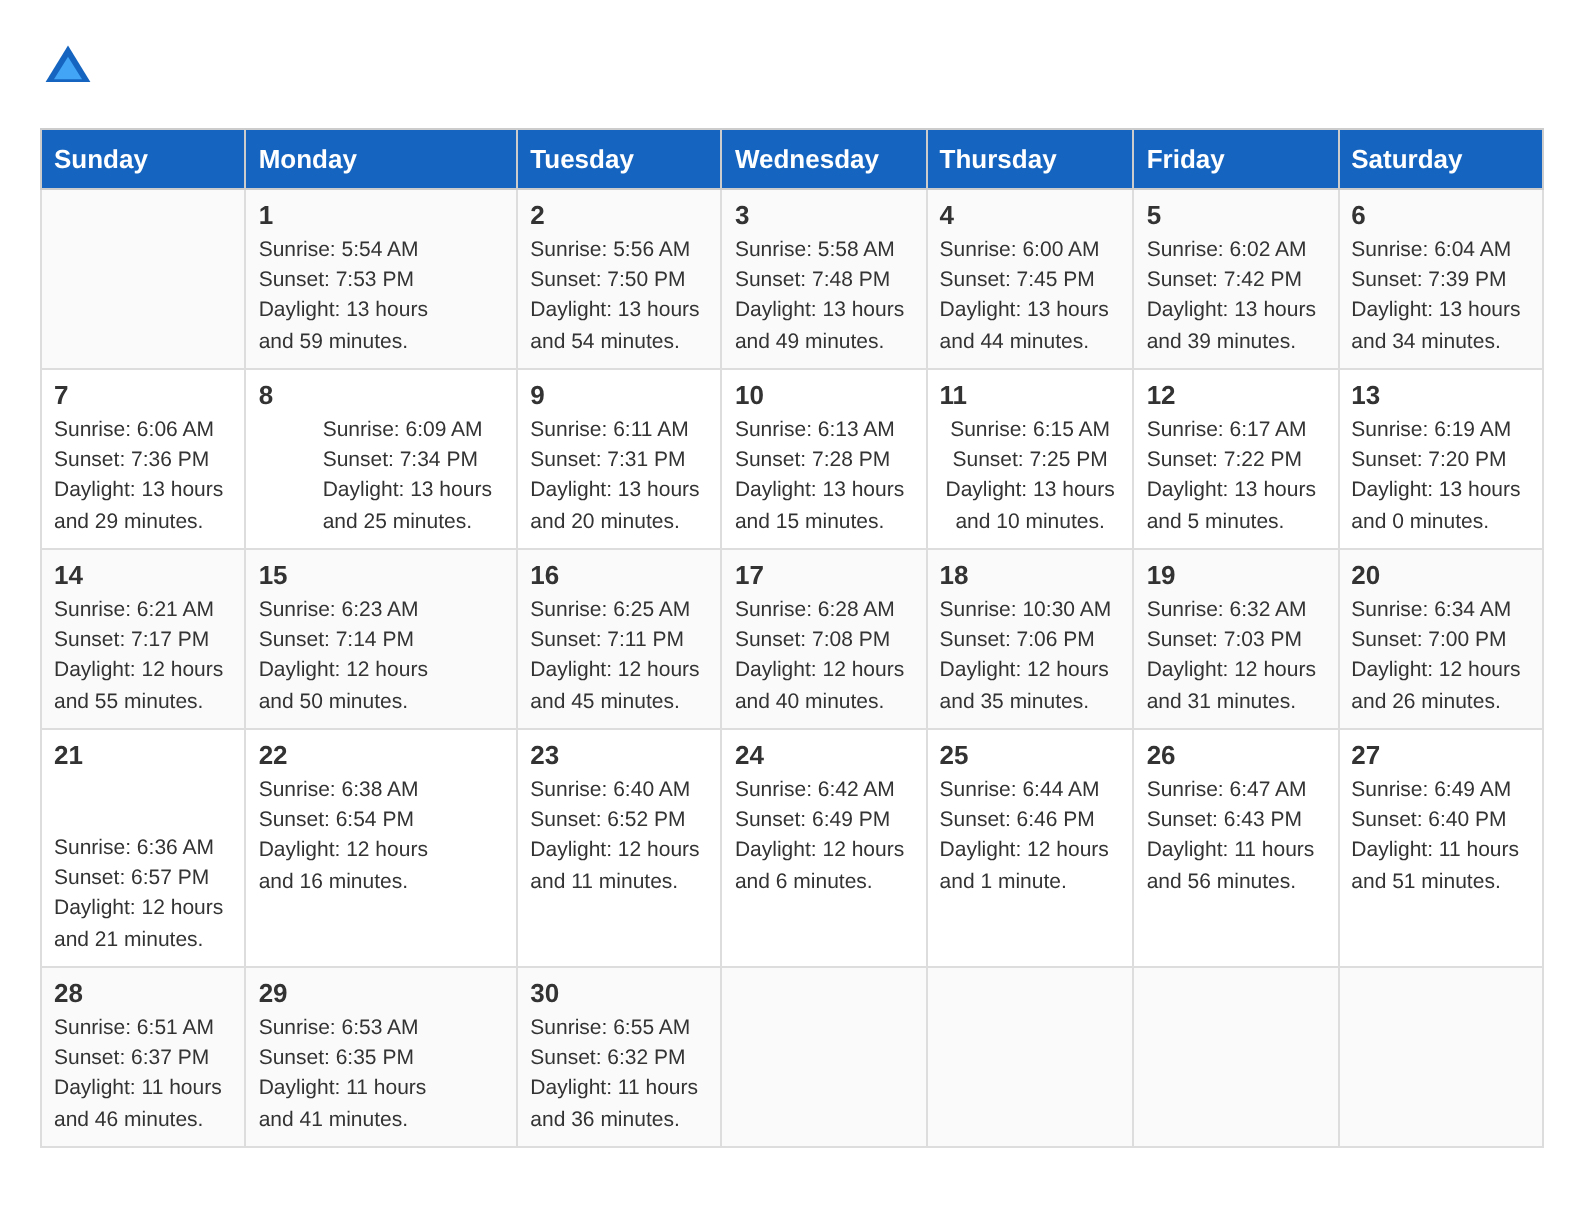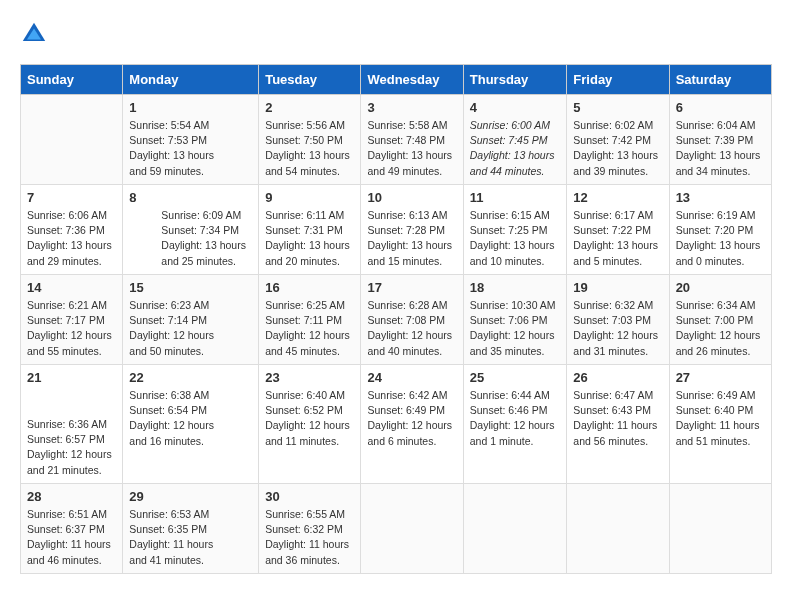--- a/index.html
+++ b/index.html
@@ -149,21 +149,21 @@
         </td>
         <td>
           <span class="day-num">3</span>
           <div class="day-info" style="white-space: pre-line;">Sunrise: 5:58 AM
 Sunset: 7:48 PM
 Daylight: 13 hours
 and 49 minutes.</div>
         </td>
         <td>
           <span class="day-num">4</span>
-          <div class="day-info" style="white-space: pre-line; font-style: italic;">Sunrise: 6:00 AM
+          <div class="day-info" style="white-space: pre-line;">Sunrise: 6:00 AM
 Sunset: 7:45 PM
 Daylight: 13 hours
 and 44 minutes.</div>
         </td>
         <td>
           <span class="day-num">5</span>
           <div class="day-info" style="white-space: pre-line;">Sunrise: 6:02 AM
 Sunset: 7:42 PM
 Daylight: 13 hours
 and 39 minutes.</div>
@@ -200,21 +200,21 @@
         </td>
         <td>
           <span class="day-num">10</span>
           <div class="day-info" style="white-space: pre-line;">Sunrise: 6:13 AM
 Sunset: 7:28 PM
 Daylight: 13 hours
 and 15 minutes.</div>
         </td>
         <td>
           <span class="day-num">11</span>
-          <div class="day-info" style="white-space: pre-line;">Sunrise: 6:15 AM
+          <div class="day-info" style="white-space: pre-line; text-align: center;">Sunrise: 6:15 AM
 Sunset: 7:25 PM
 Daylight: 13 hours
 and 10 minutes.</div>
         </td>
         <td>
           <span class="day-num">12</span>
           <div class="day-info" style="white-space: pre-line;">Sunrise: 6:17 AM
 Sunset: 7:22 PM
 Daylight: 13 hours
 and 5 minutes.</div>

